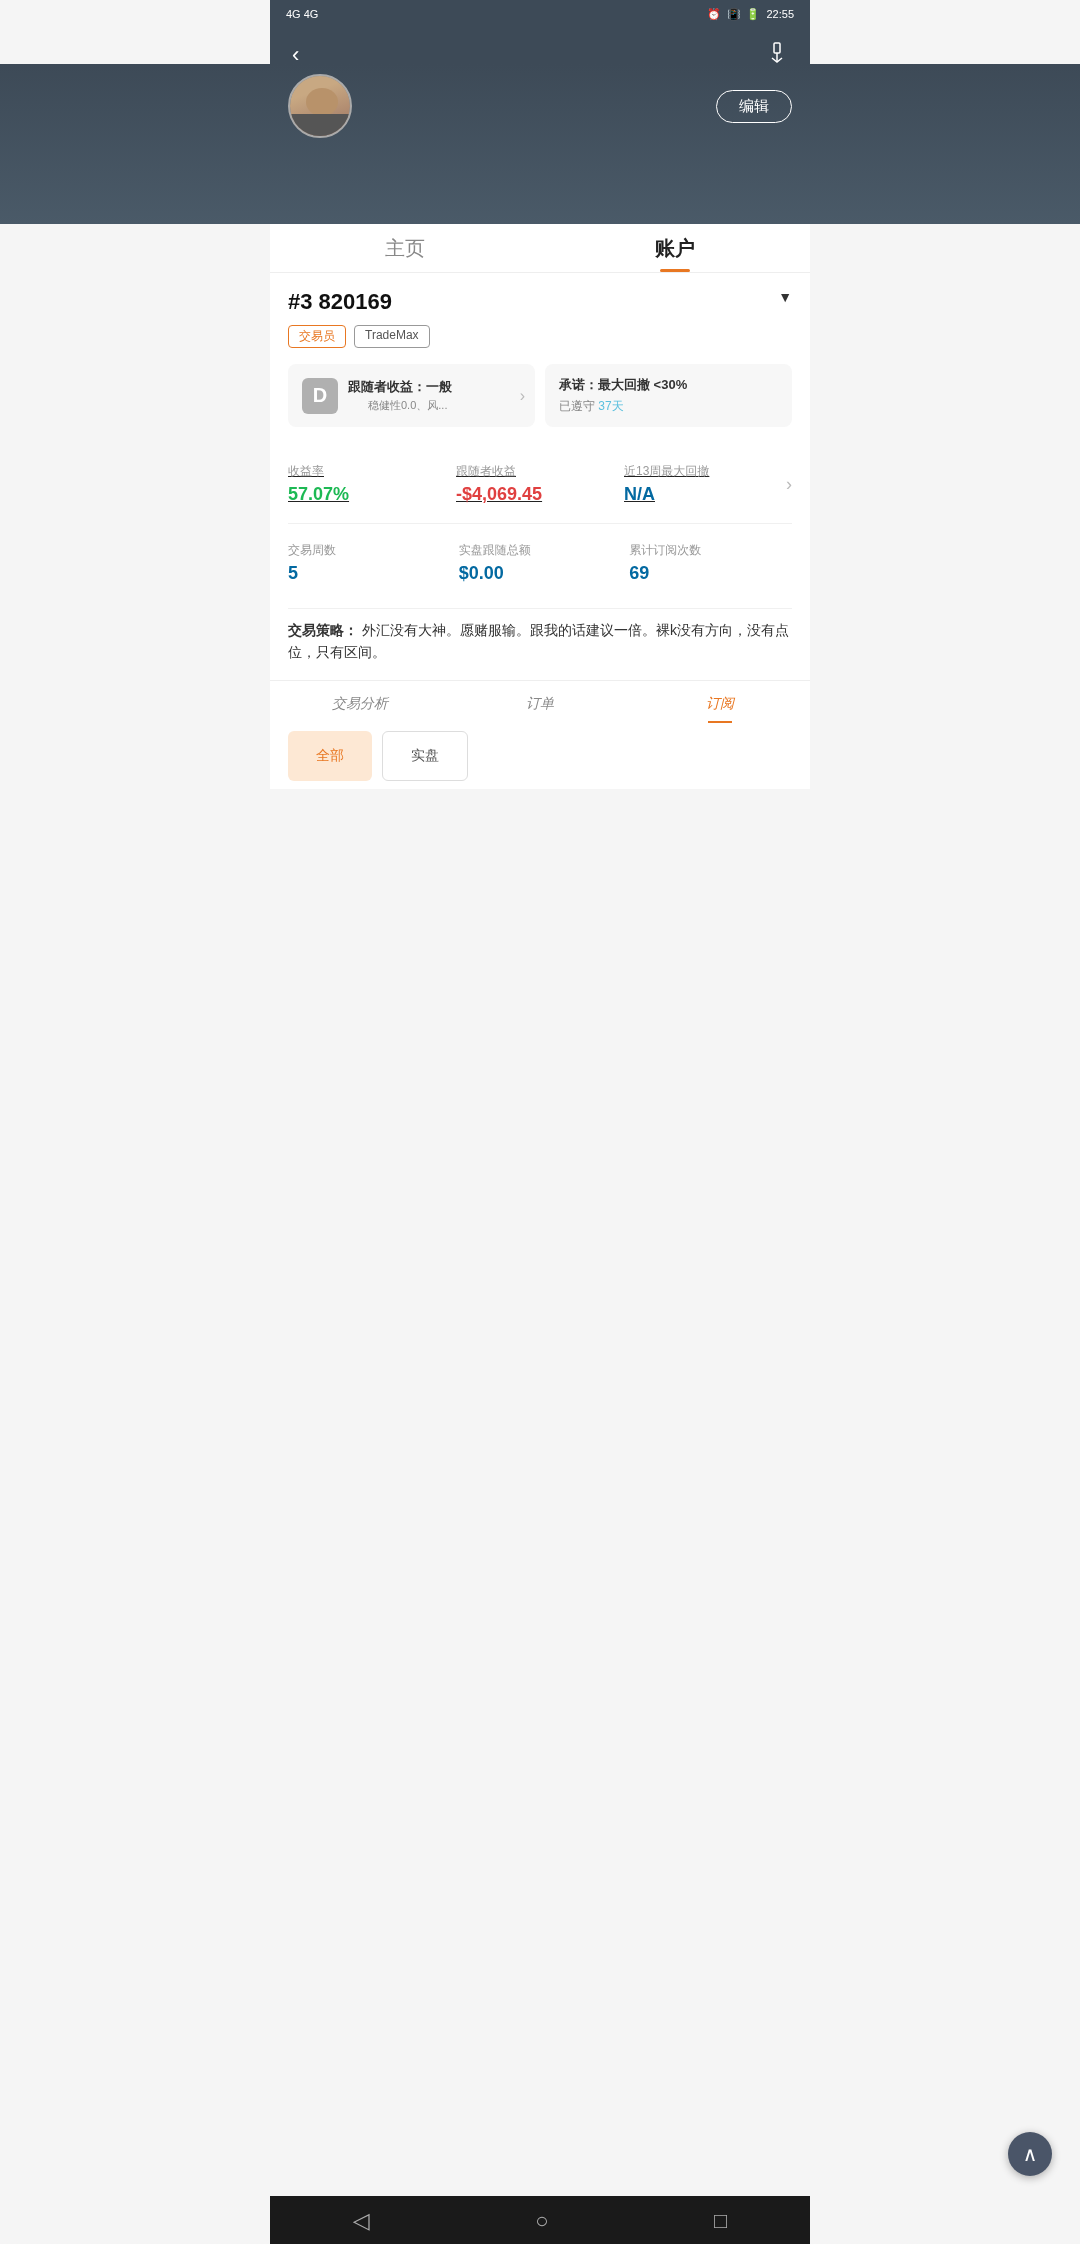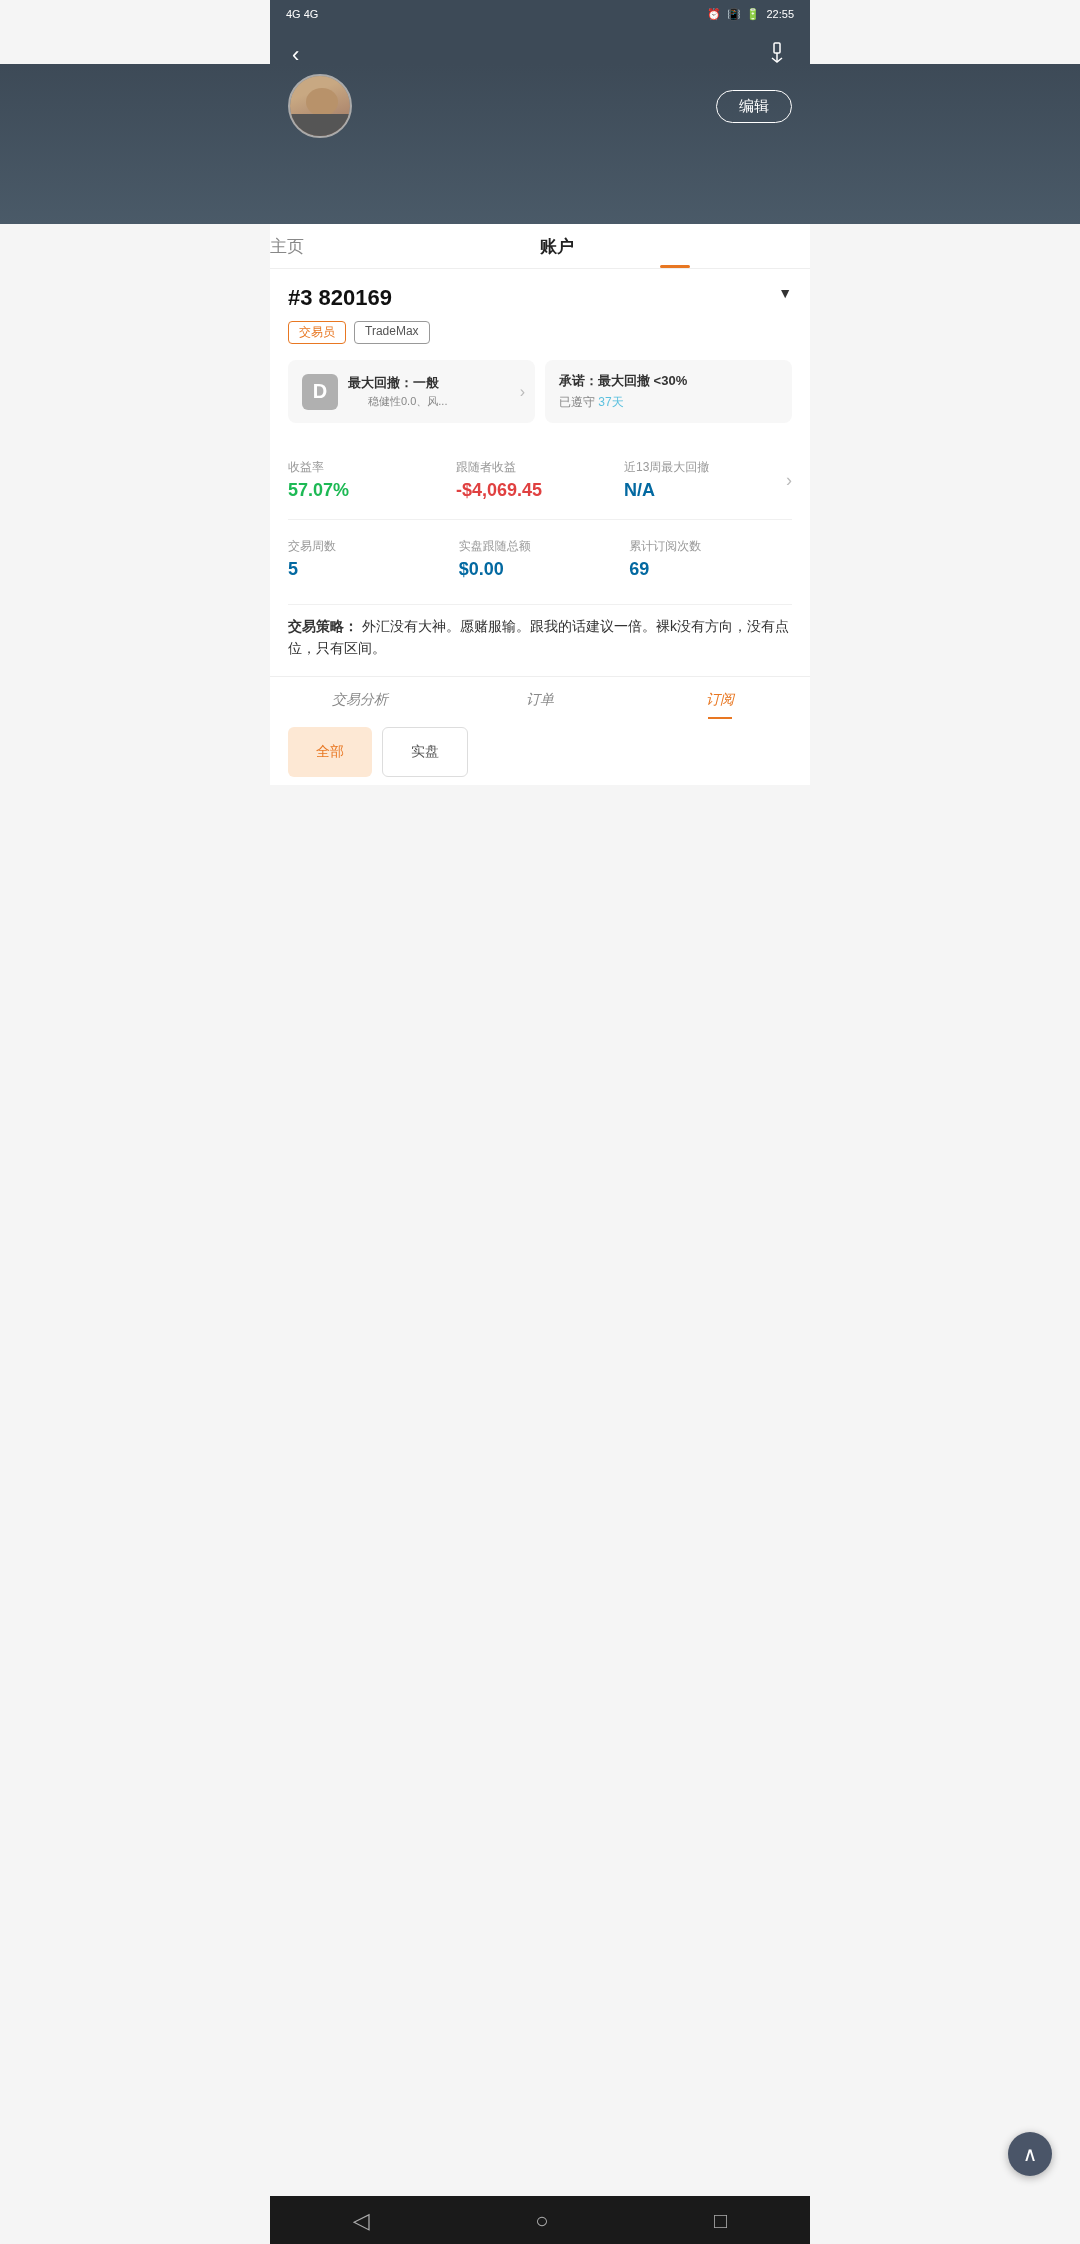--- a/index.html
+++ b/index.html
@@ -110,23 +110,23 @@
     }
     .profile-stats span { color: #ccc; }
     .profile-stats .stat-val { color: #fff; font-weight: 500; }
     .tabs {
       background: #fff;
       display: flex;
       border-bottom: 1px solid #eee;
     }
     .tab {
       flex: 1;
-      text-align: left;
+      text-align: center;
       padding: 14px 0 10px 0;
-      font-size: 17px;
+      font-size: 20px;
       color: #888;
       cursor: pointer;
       position: relative;
     }
     .tab.active {
       color: #222;
       font-weight: 600;
     }
     .tab.active::after {
       content: '';
@@ -212,20 +212,21 @@
     .card-promise .promise-title { font-size: 13px; font-weight: 600; color: #333; }
     .card-promise .promise-sub { font-size: 12px; color: #888; margin-top: 4px; }
     .card-promise .promise-days { color: #5bc0de; }
     .stats-grid {
       display: grid;
       grid-template-columns: 1fr 1fr 1fr;
       gap: 0;
       padding: 10px 0 10px 0;
       border-bottom: 1px solid #f0f0f0;
       position: relative;
+      text-decoration: underline;
     }
     .stats-grid::after {
       content: '';
       position: absolute;
       right: 0; top: 50%;
       transform: translateY(-50%);
       font-size: 18px;
       color: #ccc;
     }
     .stat-item { padding: 8px 0; }
@@ -399,21 +400,21 @@
   <div class="account-tags">
     <span class="tag tag-trader">交易员</span>
     <span class="tag tag-trademax">TradeMax</span>
   </div>
 
   <div class="cards-row">
     <div class="card card-rating">
       <div class="card-rating">
         <div class="rating-d">D</div>
         <div>
-          <div class="card-title">最大回撤：一般</div>
+          <div class="card-title">跟随者收益：一般</div>
           <div class="card-sub">稳健性0.0、风...</div>
         </div>
       </div>
       <span class="card-arrow">›</span>
     </div>
     <div class="card card-promise">
       <div class="promise-title">承诺：最大回撤 &lt;30%</div>
       <div class="promise-sub">
         <span>已遵守</span>
         <span class="promise-days">37天</span>

